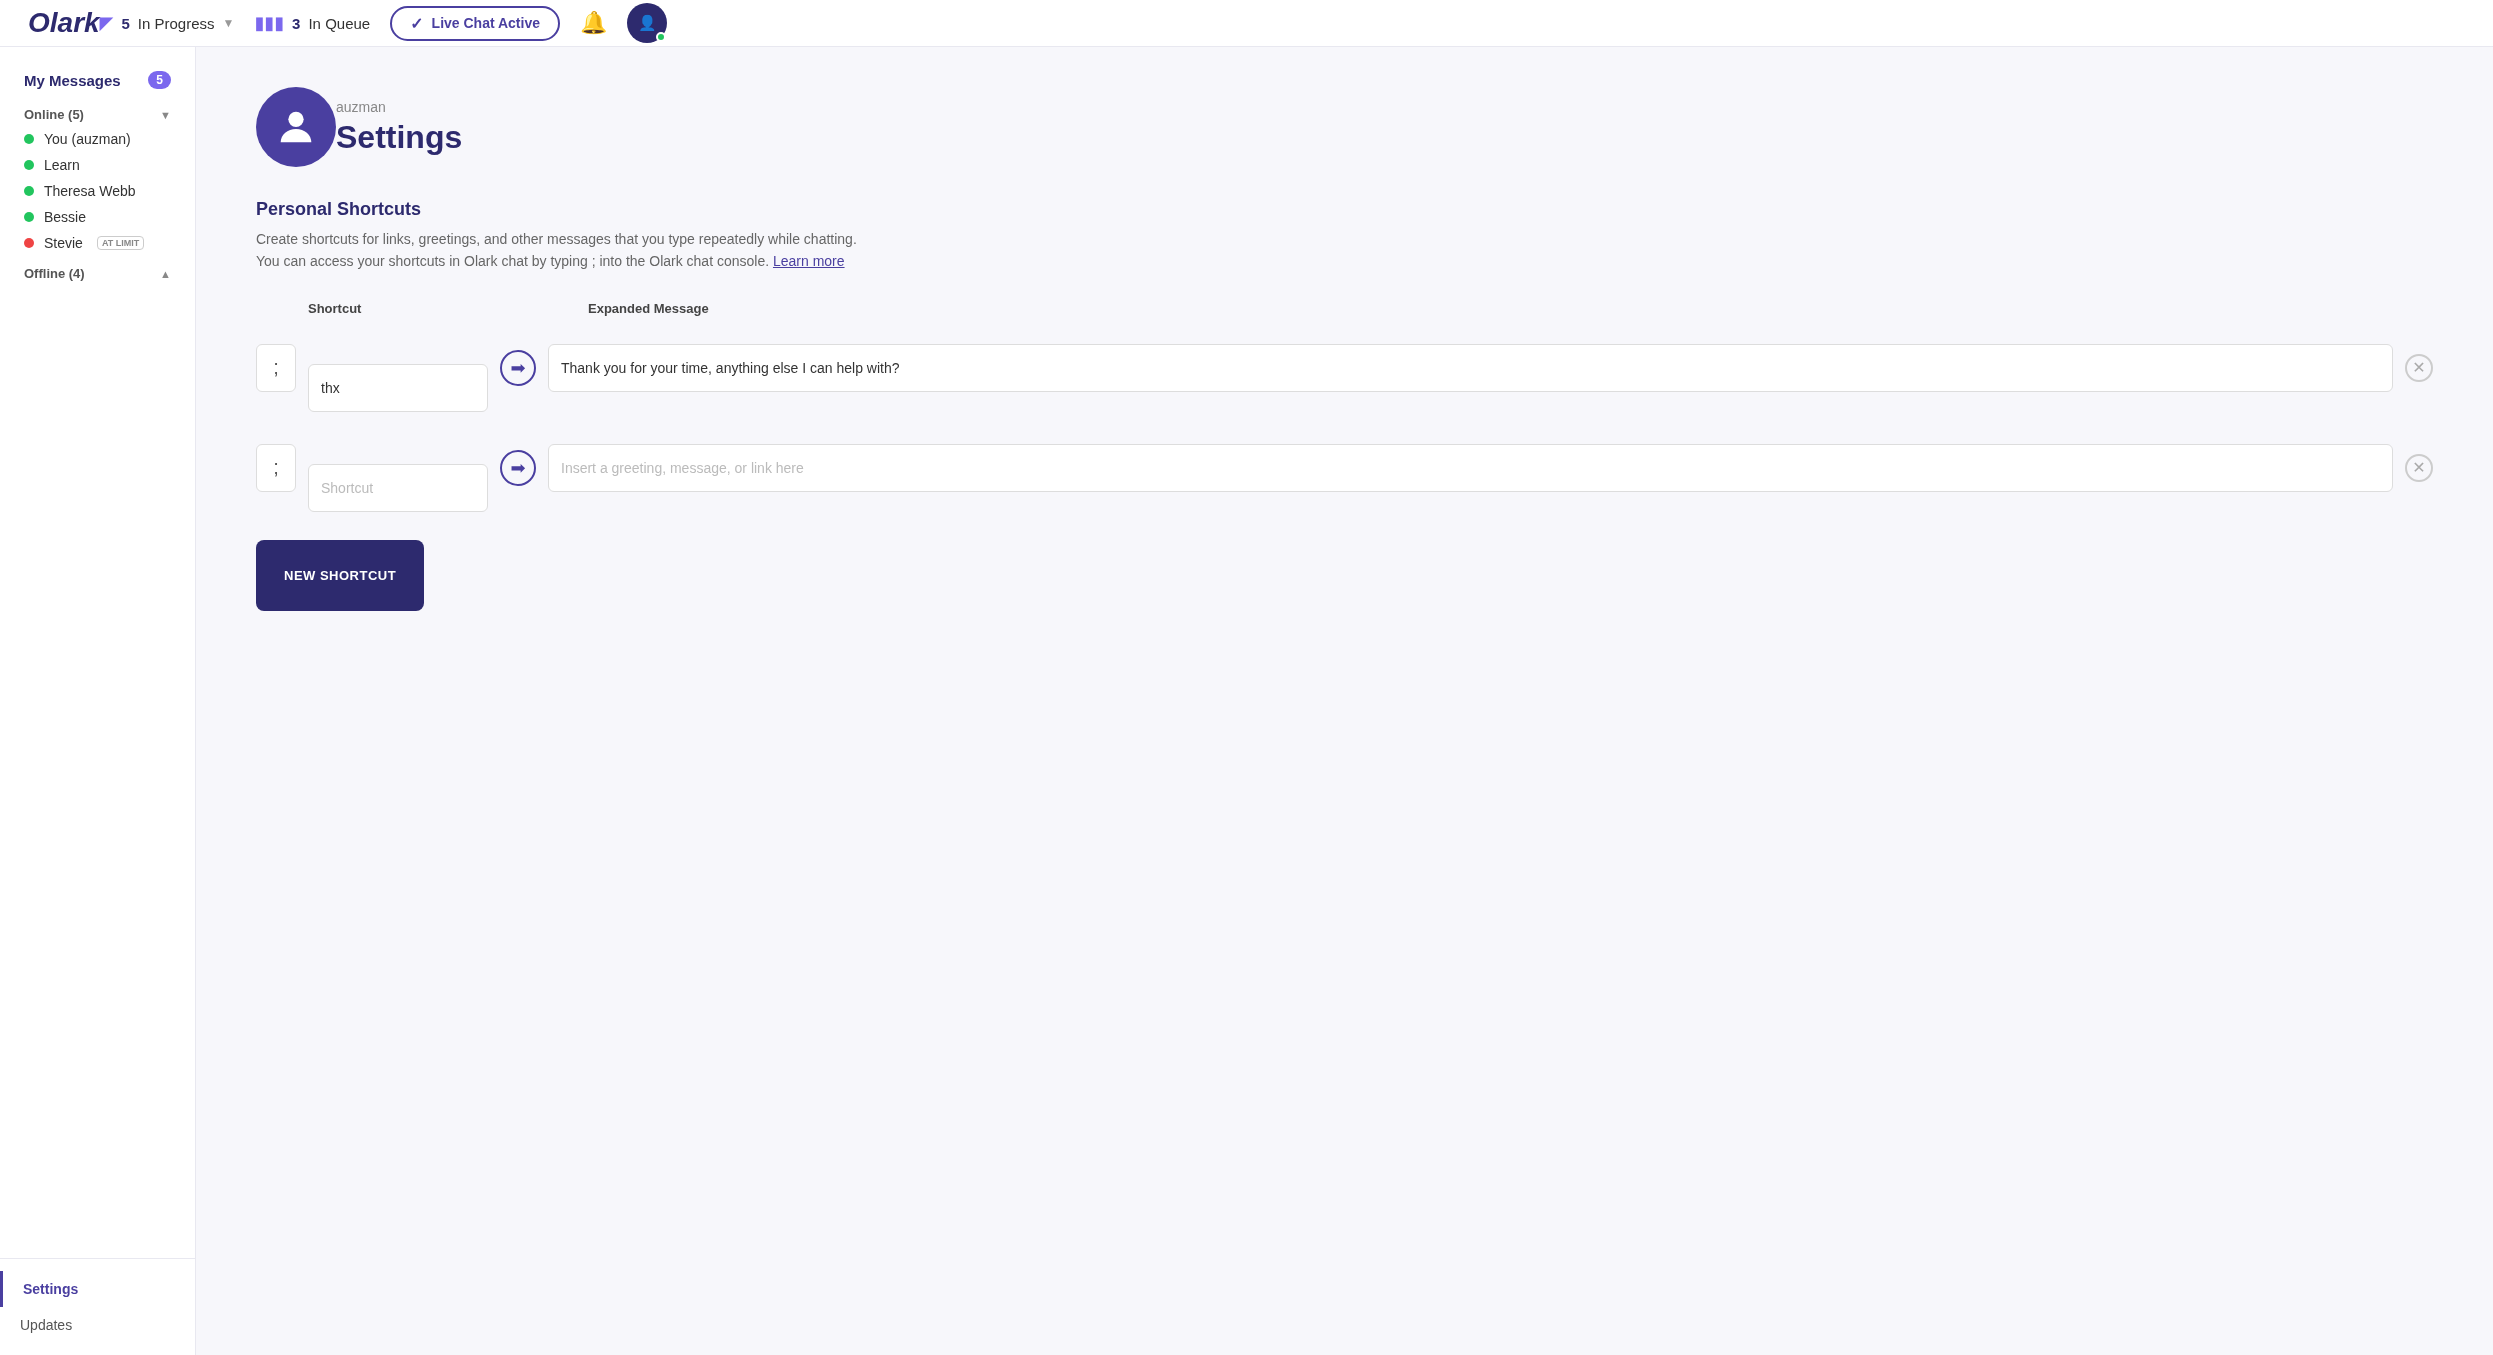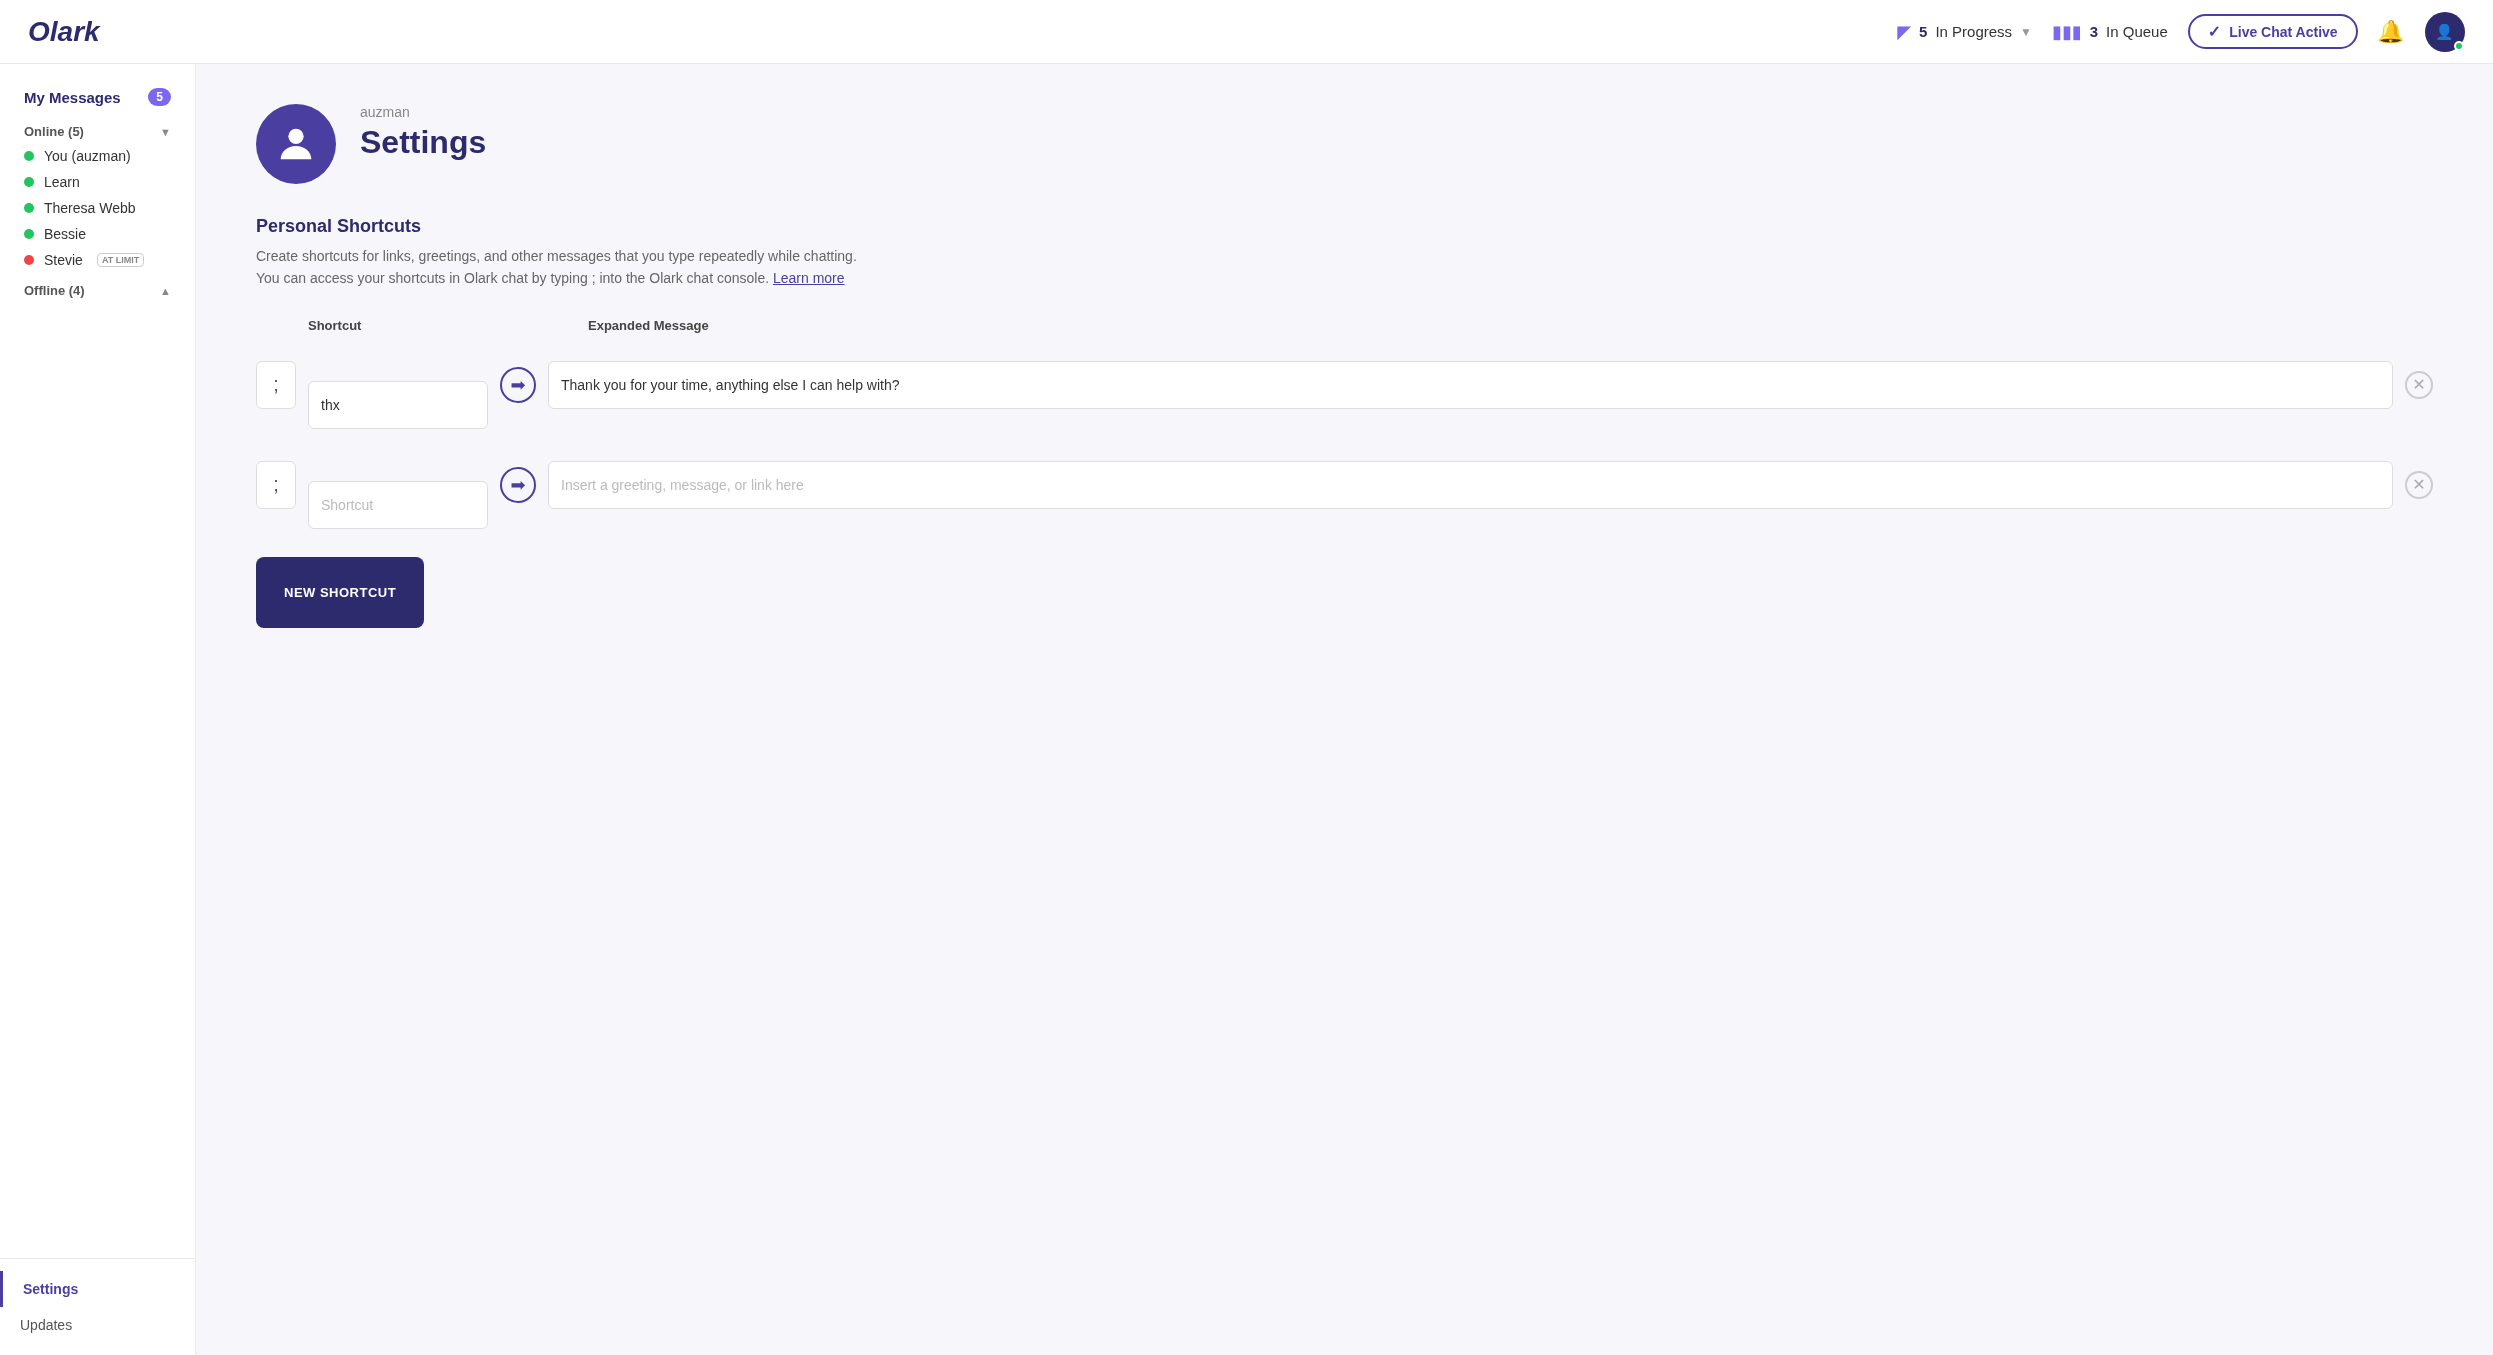--- a/index.html
+++ b/index.html
@@ -1,22 +1,22 @@
 <!DOCTYPE html>
 <html><head>
   <meta charset="utf-8">
   <style>
     * { box-sizing: border-box; margin: 0; padding: 0; }
     body { font-family: -apple-system, BlinkMacSystemFont, 'Segoe UI', sans-serif; background: #f7f7fb; display: flex; flex-direction: column; height: 100vh; overflow: hidden; }
 
     
     .header {
-      display: flex; align-items: center; justify-content: space-between;
+      display: flex; align-items: center; justify-content: flex-start;
       background: #fff; border-bottom: 1px solid #e8e8f0;
-      padding: 0 28px; height: 64px; flex-shrink: 0;
+      padding: 0 28px; height: 47px; flex-shrink: 0;
     }
     .logo { font-size: 28px; font-weight: 800; color: #2d2a6e; font-style: italic; }
     .header-right { display: flex; align-items: center; gap: 20px; }
     .header-stat {
       display: flex; align-items: center; gap: 8px;
       font-size: 15px; color: #333; cursor: pointer;
     }
     .header-stat .stat-icon { color: #7b68ee; font-size: 18px; }
     .header-stat .stat-count { font-weight: 700; color: #2d2a6e; }
     .header-stat .chevron { font-size: 12px; color: #999; }
@@ -77,21 +77,21 @@
     .sidebar-bottom { padding: 12px 0; border-top: 1px solid #e8e8f0; }
     .sidebar-bottom-item {
       padding: 10px 20px; font-size: 14px; color: #555; cursor: pointer;
     }
     .sidebar-bottom-item.active { color: #4a3fa0; font-weight: 600; border-left: 3px solid #4a3fa0; }
 
     
     .main { flex: 1; overflow-y: auto; padding: 40px 60px; }
 
     
-    .profile-header { display: flex; align-items: flex-start; gap: 24px; margin-bottom: 32px; }
+    .profile-header { display: flex; align-items: center; margin-bottom: 32px; }
     .profile-avatar {
       width: 80px; height: 80px; border-radius: 50%;
       background: #4a3fa0; display: flex; align-items: center; justify-content: center;
     }
     .profile-avatar svg { width: 46px; height: 46px; fill: #fff; }
     .profile-info .username { font-size: 14px; color: #888; margin-bottom: 4px; }
     .profile-info .title { font-size: 32px; font-weight: 800; color: #2d2a6e; }
 
     
     .tabs { display: flex; gap: 0; margin-bottom: 32px; border-bottom: 1px solid #e8e8f0; }

